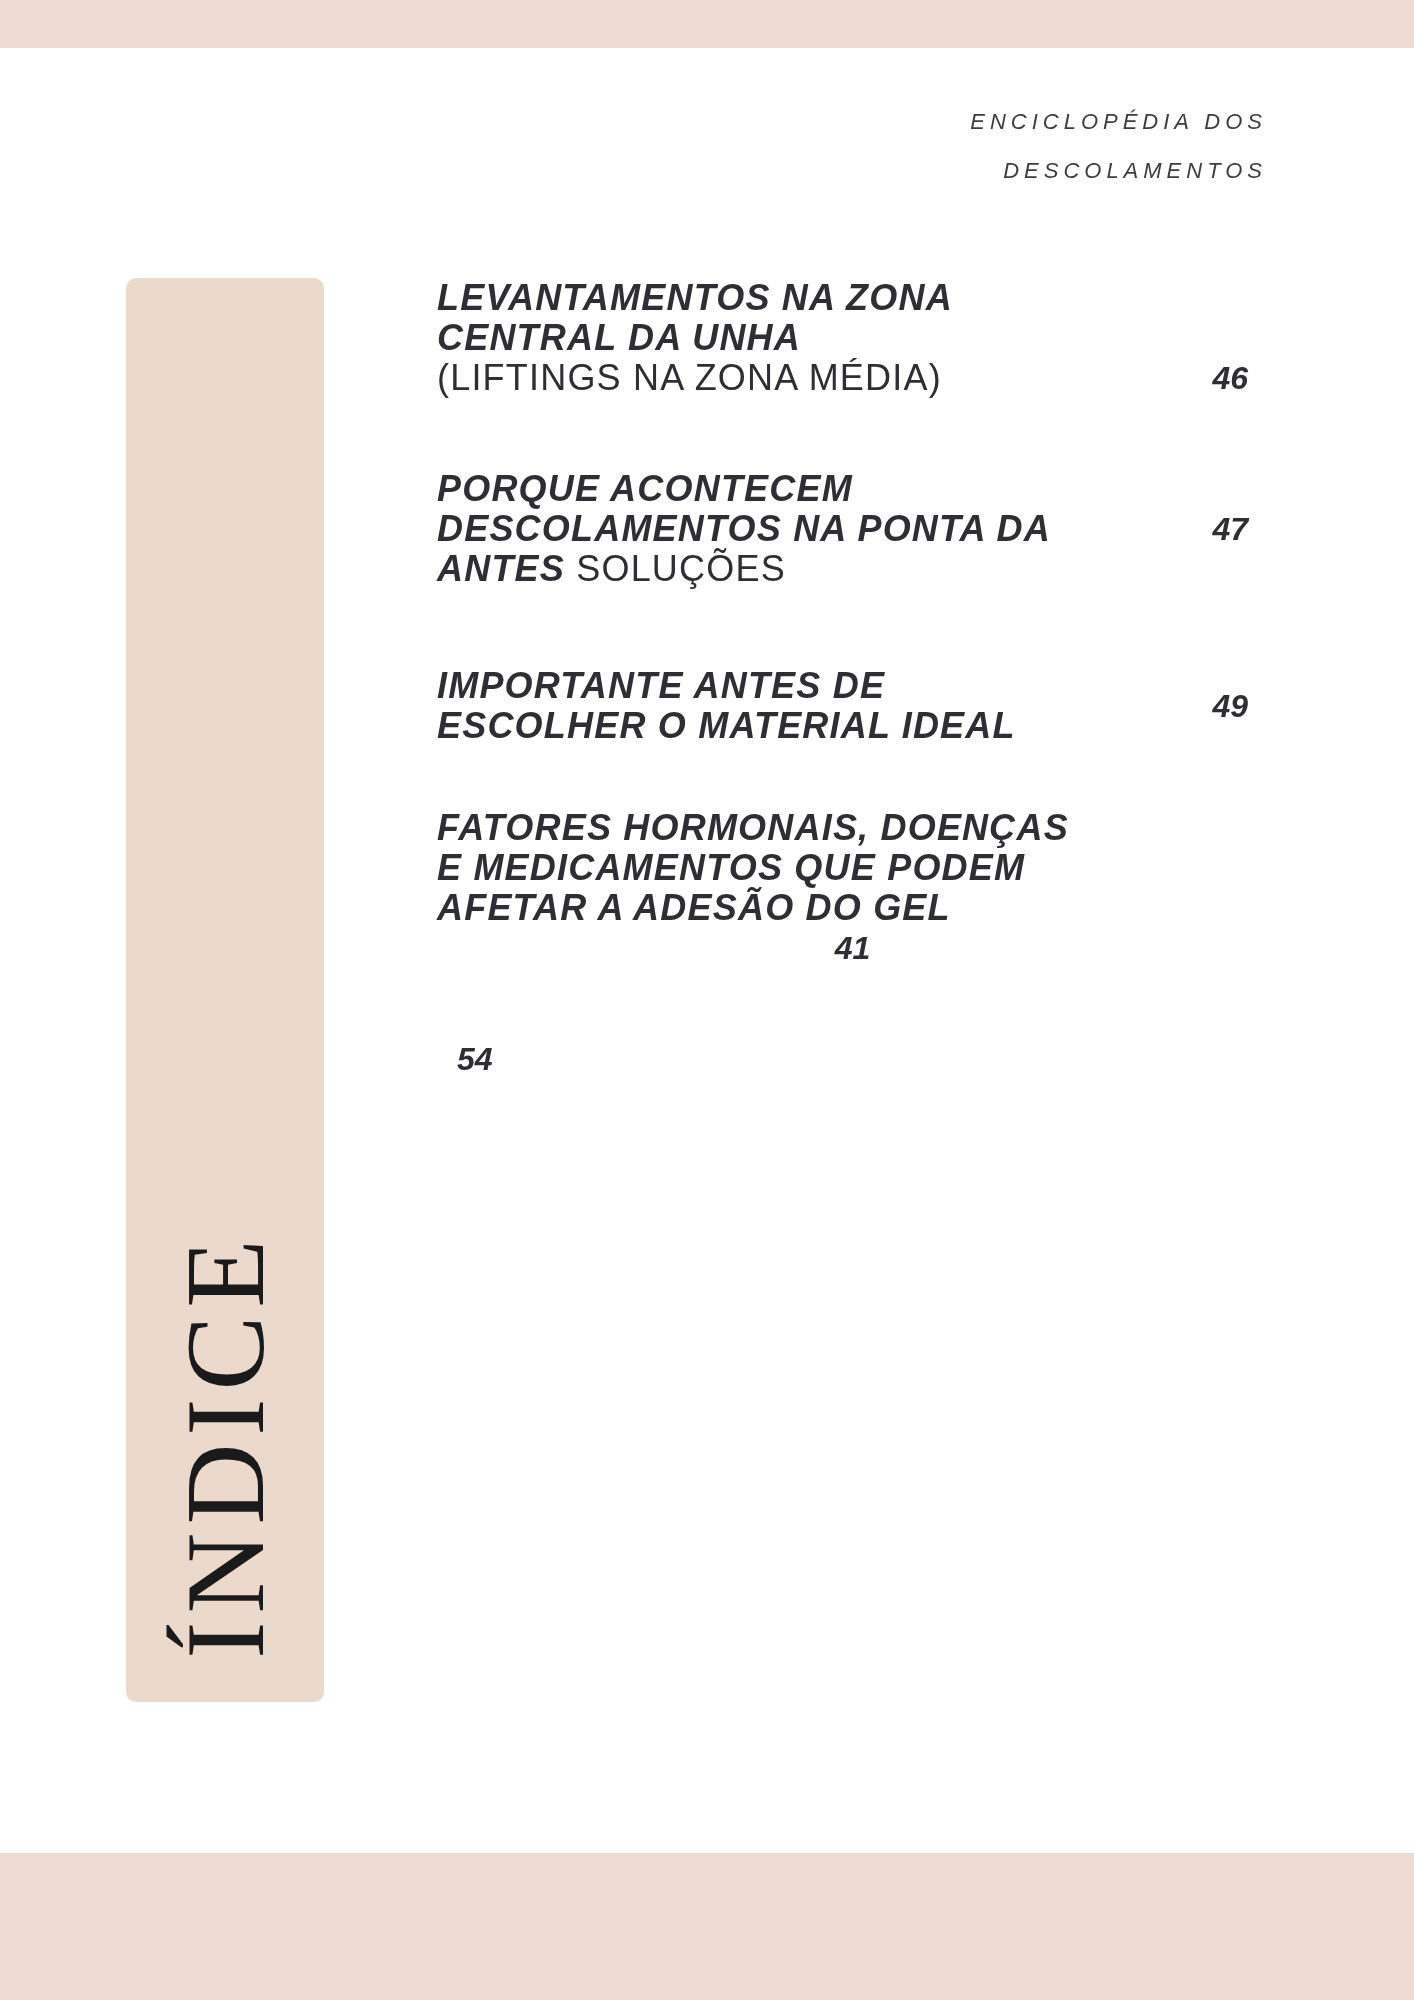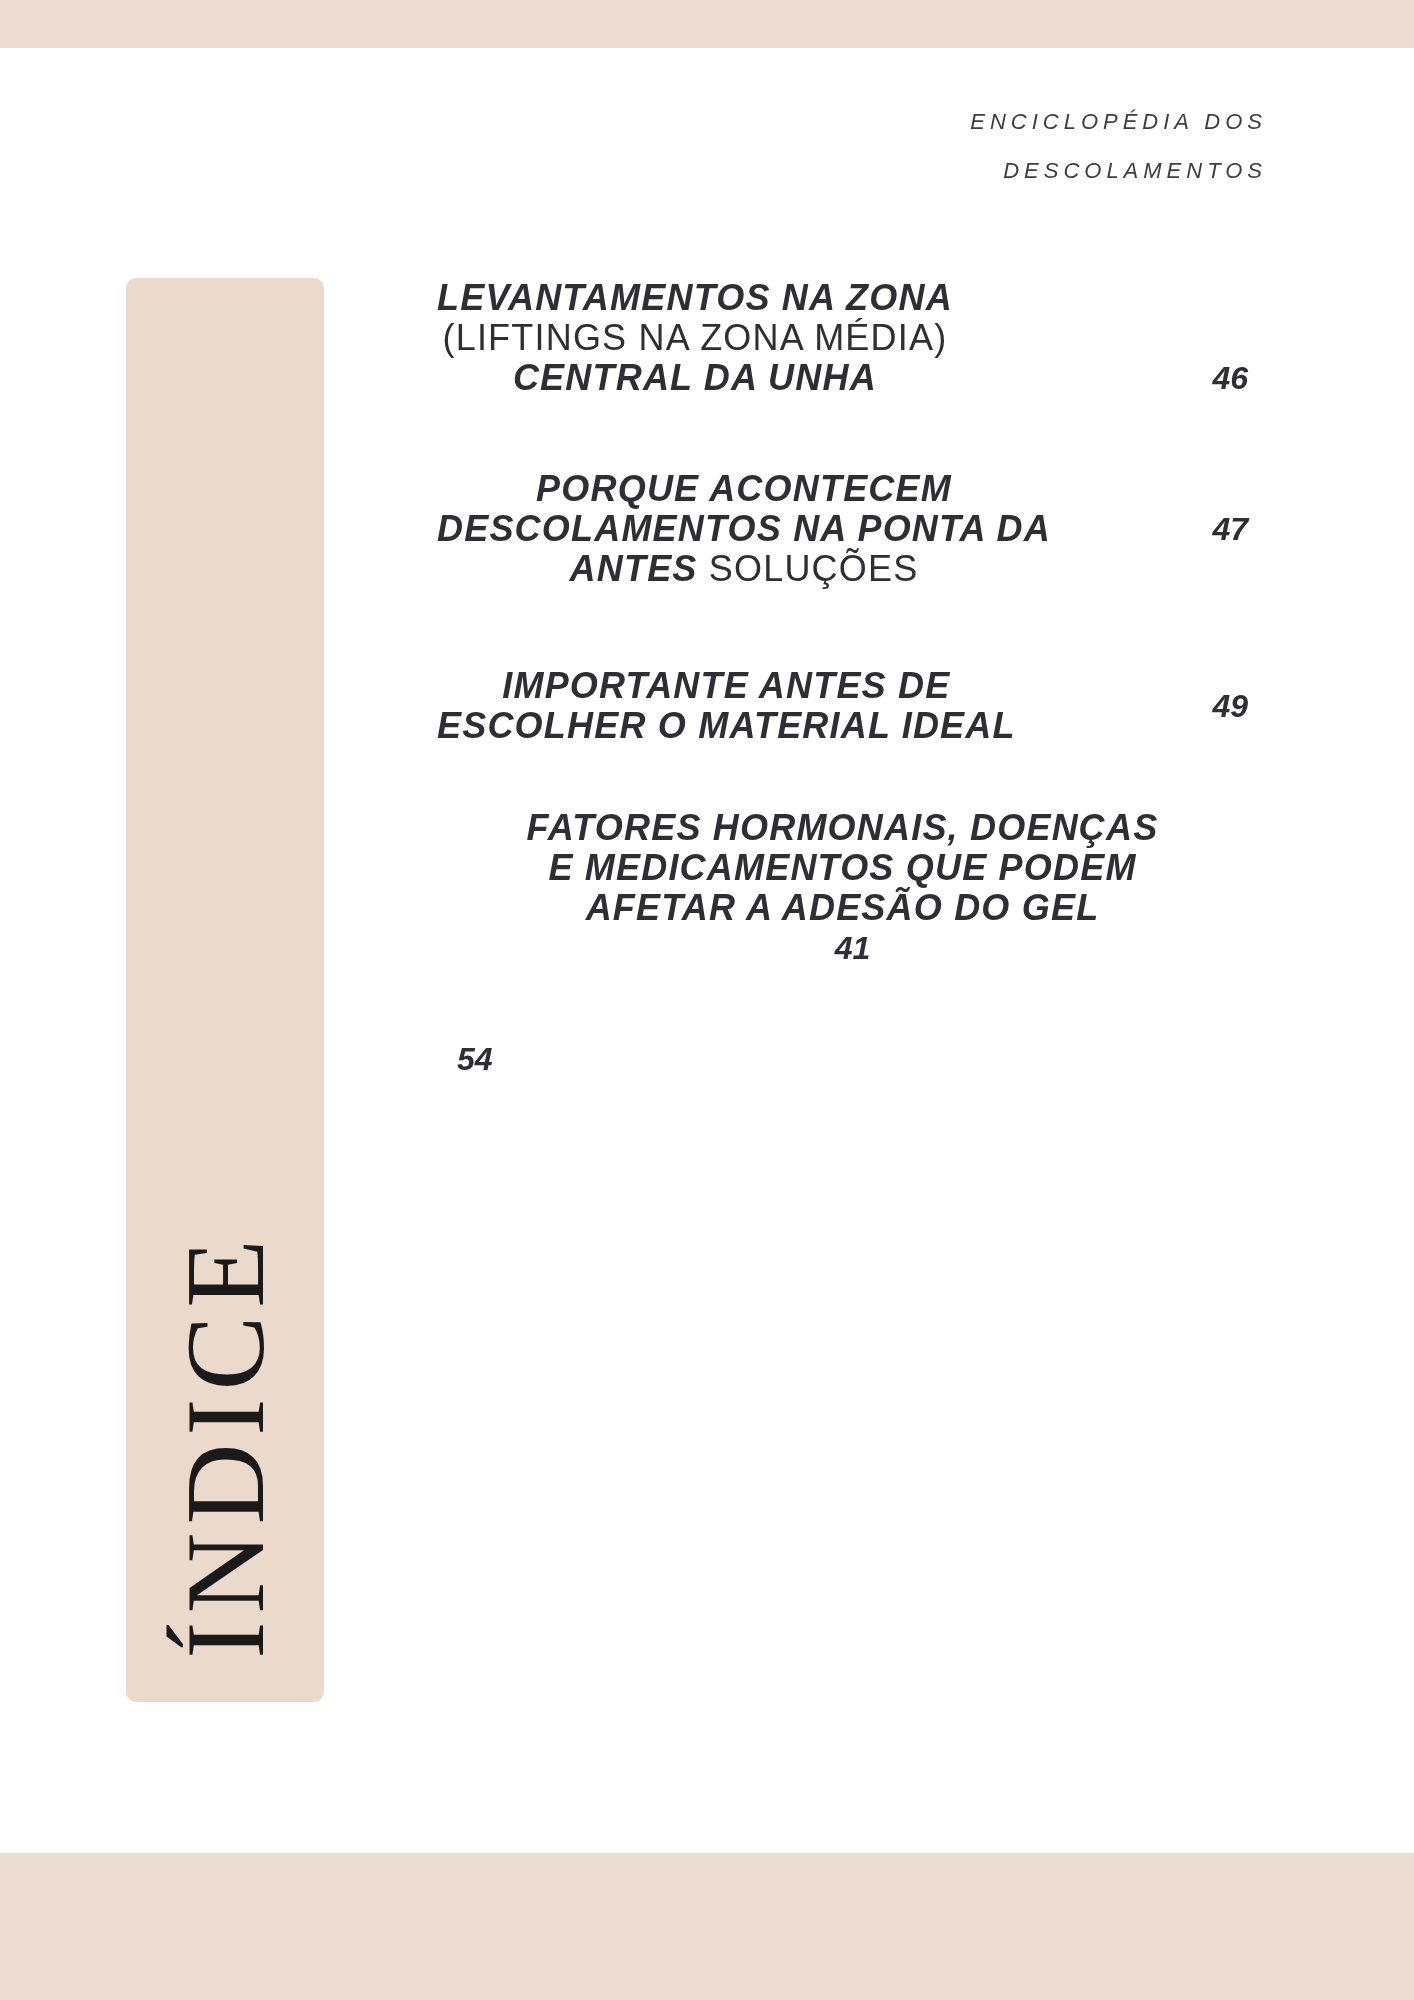--- a/index.html
+++ b/index.html
@@ -66,21 +66,21 @@
   .toc-entry:nth-child(3){margin-bottom:62px;}
   .toc-entry:nth-child(4){margin-bottom:71px;flex-direction:column;}
   .toc-title{
     font-size:36px;
     line-height:40px;
     font-weight:bold;
     font-style:italic;
     letter-spacing:1.2px;
     color:var(--text);
   }
-  .toc-line{white-space:nowrap;text-align:center;}
+  .toc-line{white-space:nowrap;}
   .seg-p{font-weight:normal;font-style:normal;}
   .toc-num{
     flex:0 0 auto;
     margin-left:20px;
     font-size:32px;
     line-height:40px;
     font-weight:bold;
     font-style:italic;
     color:var(--text);
     text-align:left;
@@ -101,22 +101,22 @@
   </header>
 
   <aside class="index-bar">
     <span class="index-label">ÍNDICE</span>
   </aside>
 
   <main class="toc" id="toc">
       <div class="toc-entry">
         <div class="toc-title">
           <div class="toc-line"><span class="seg-b">LEVANTAMENTOS NA ZONA</span></div>
+          <div class="toc-line"><span class="seg-b">CENTRAL DA UNHA</span></div>
           <div class="toc-line"><span class="seg-p">(LIFTINGS NA ZONA MÉDIA)</span></div>
-          <div class="toc-line"><span class="seg-b">CENTRAL DA UNHA</span></div>
         </div>
         <div class="toc-num end">46</div>
       </div>
       <div class="toc-entry">
         <div class="toc-title">
           <div class="toc-line"><span class="seg-b">PORQUE ACONTECEM</span></div>
           <div class="toc-line"><span class="seg-b">DESCOLAMENTOS NA PONTA DA</span></div>
           <div class="toc-line"><span class="seg-b">ANTES</span><span class="seg-p"> SOLUÇÕES</span></div>
         </div>
         <div class="toc-num center">47</div>

